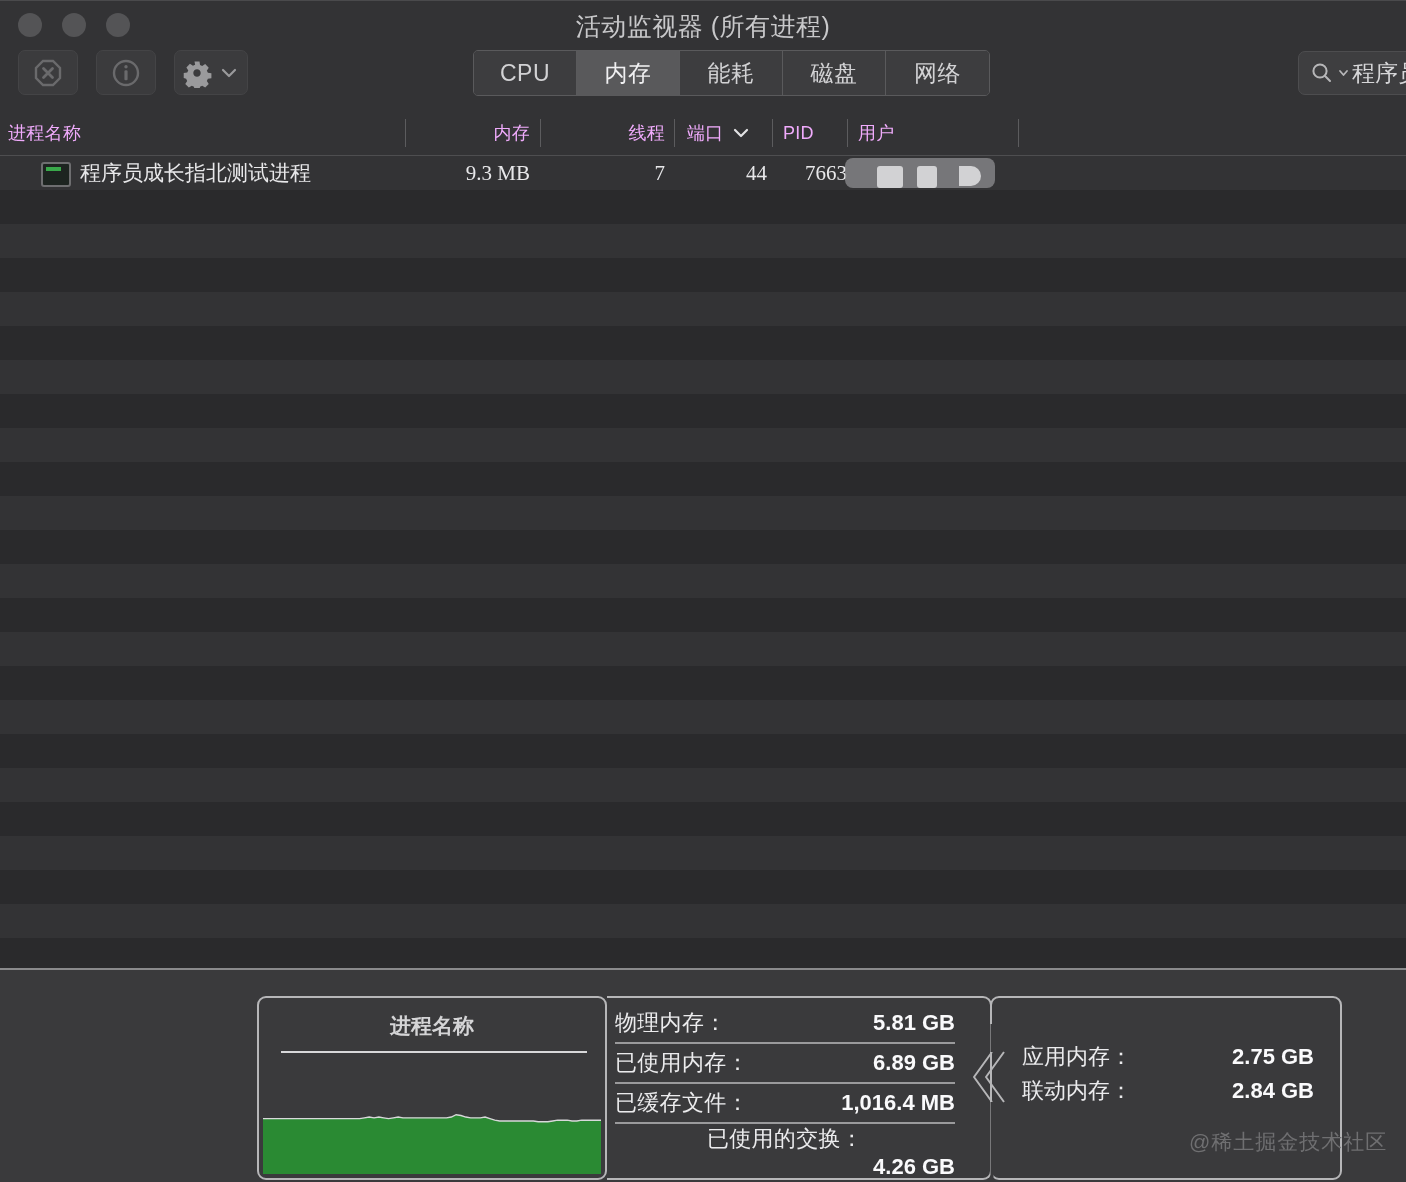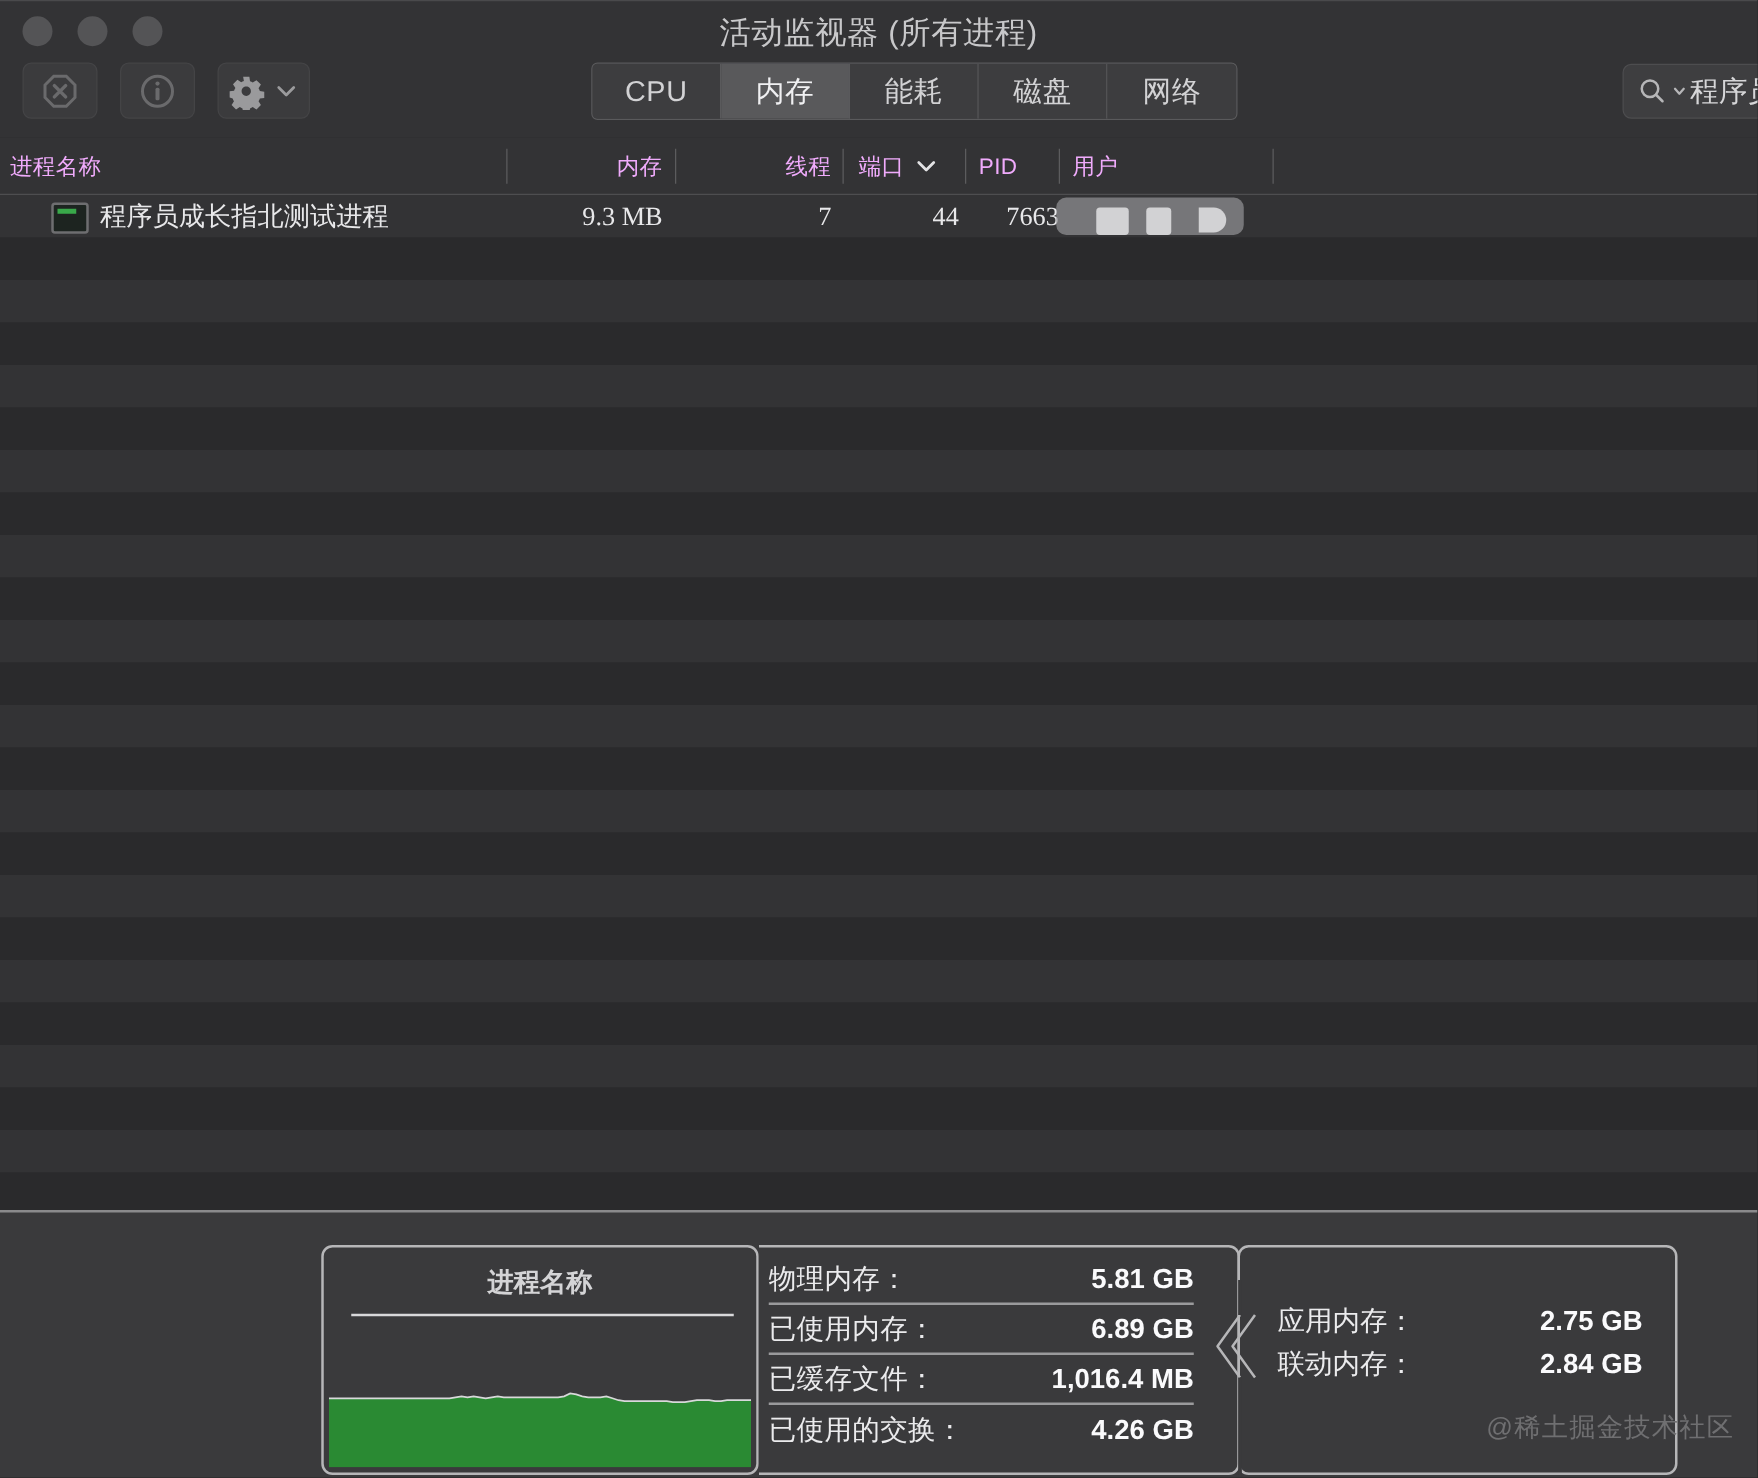--- a/index.html
+++ b/index.html
@@ -181,21 +181,21 @@
     position: absolute; left: 4px; bottom: 4px;
     width: 338px; height: 78px;
     overflow: hidden;
   }
 
   .statrow {
     position: absolute; left: 8px; width: 340px; height: 40px;
     display: flex; align-items: center;
     border-bottom: 2px solid #9a9a9c;
   }
-  .statrow:last-child { border-bottom: none; }
+  .statrow:last-child { border-bottom: none; flex-direction: column; }
   .statlbl {
     font-size: 22px; color: #ebebed; letter-spacing: 0.3px;
   }
   .statval {
     margin-left: auto; font-size: 22px; font-weight: bold; color: #fafafc;
   }
 
   .approw {
     position: absolute; left: 30px; width: 292px; height: 34px;
     display: flex; align-items: center;

